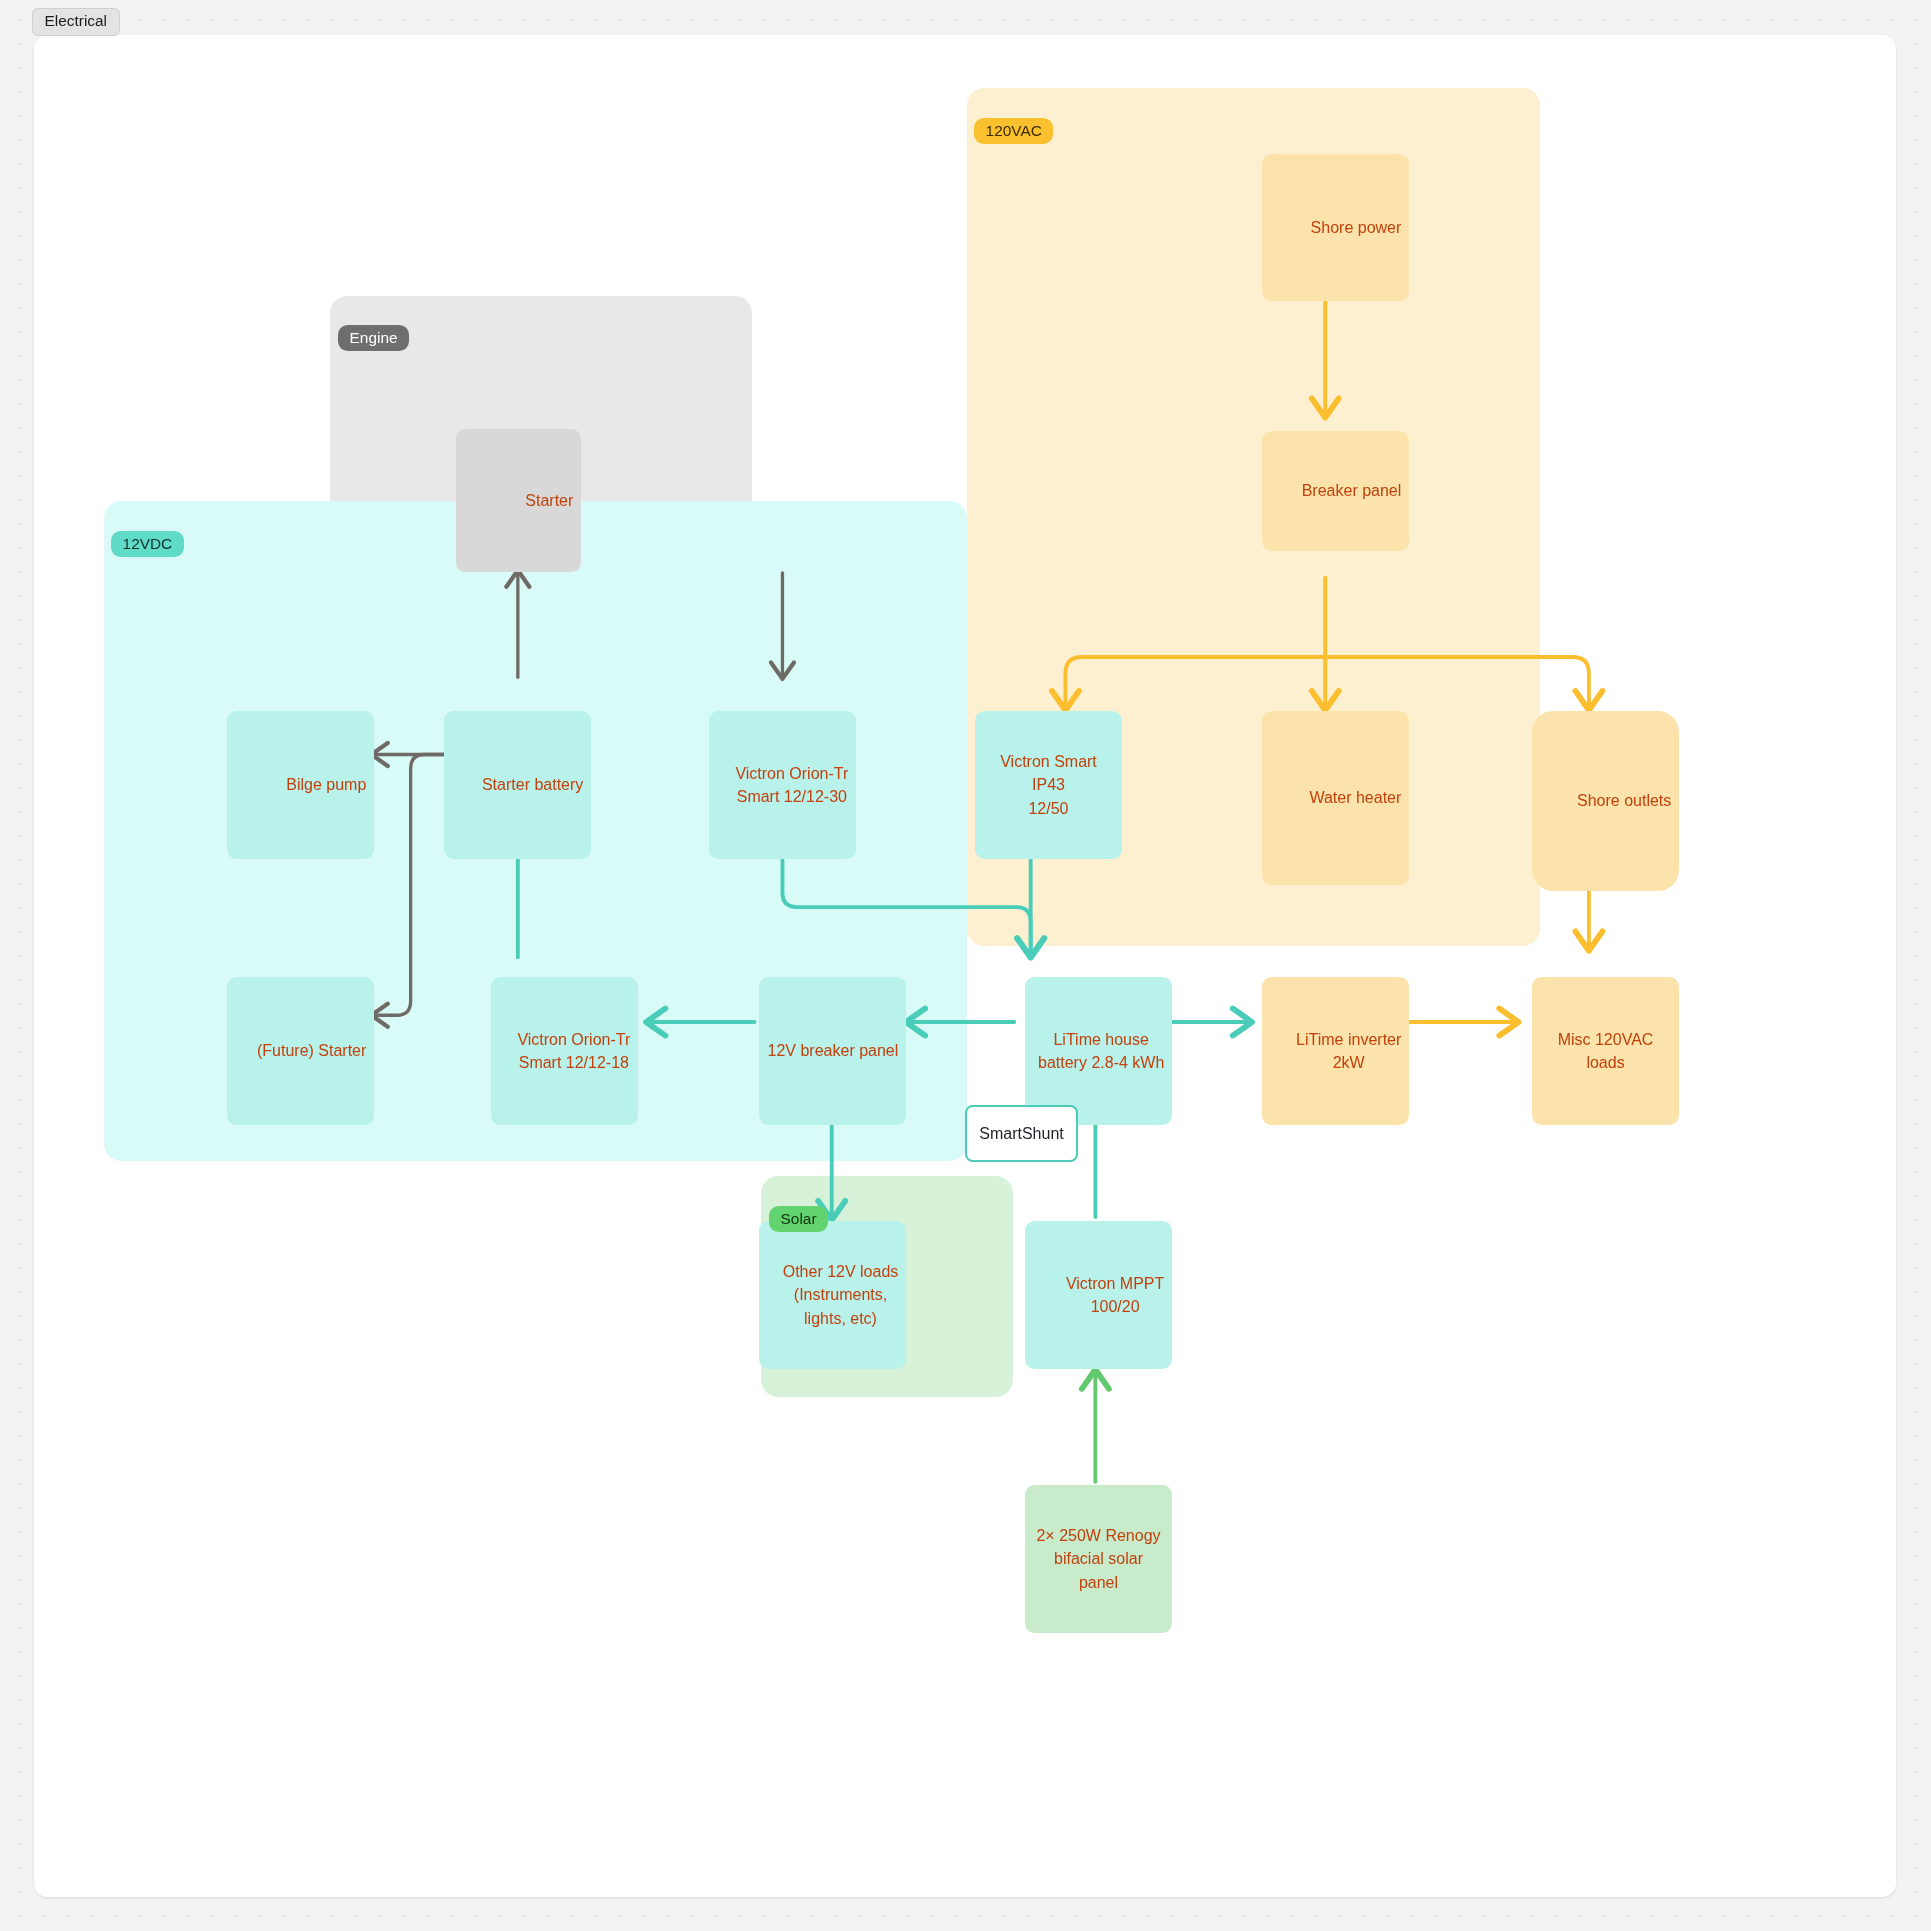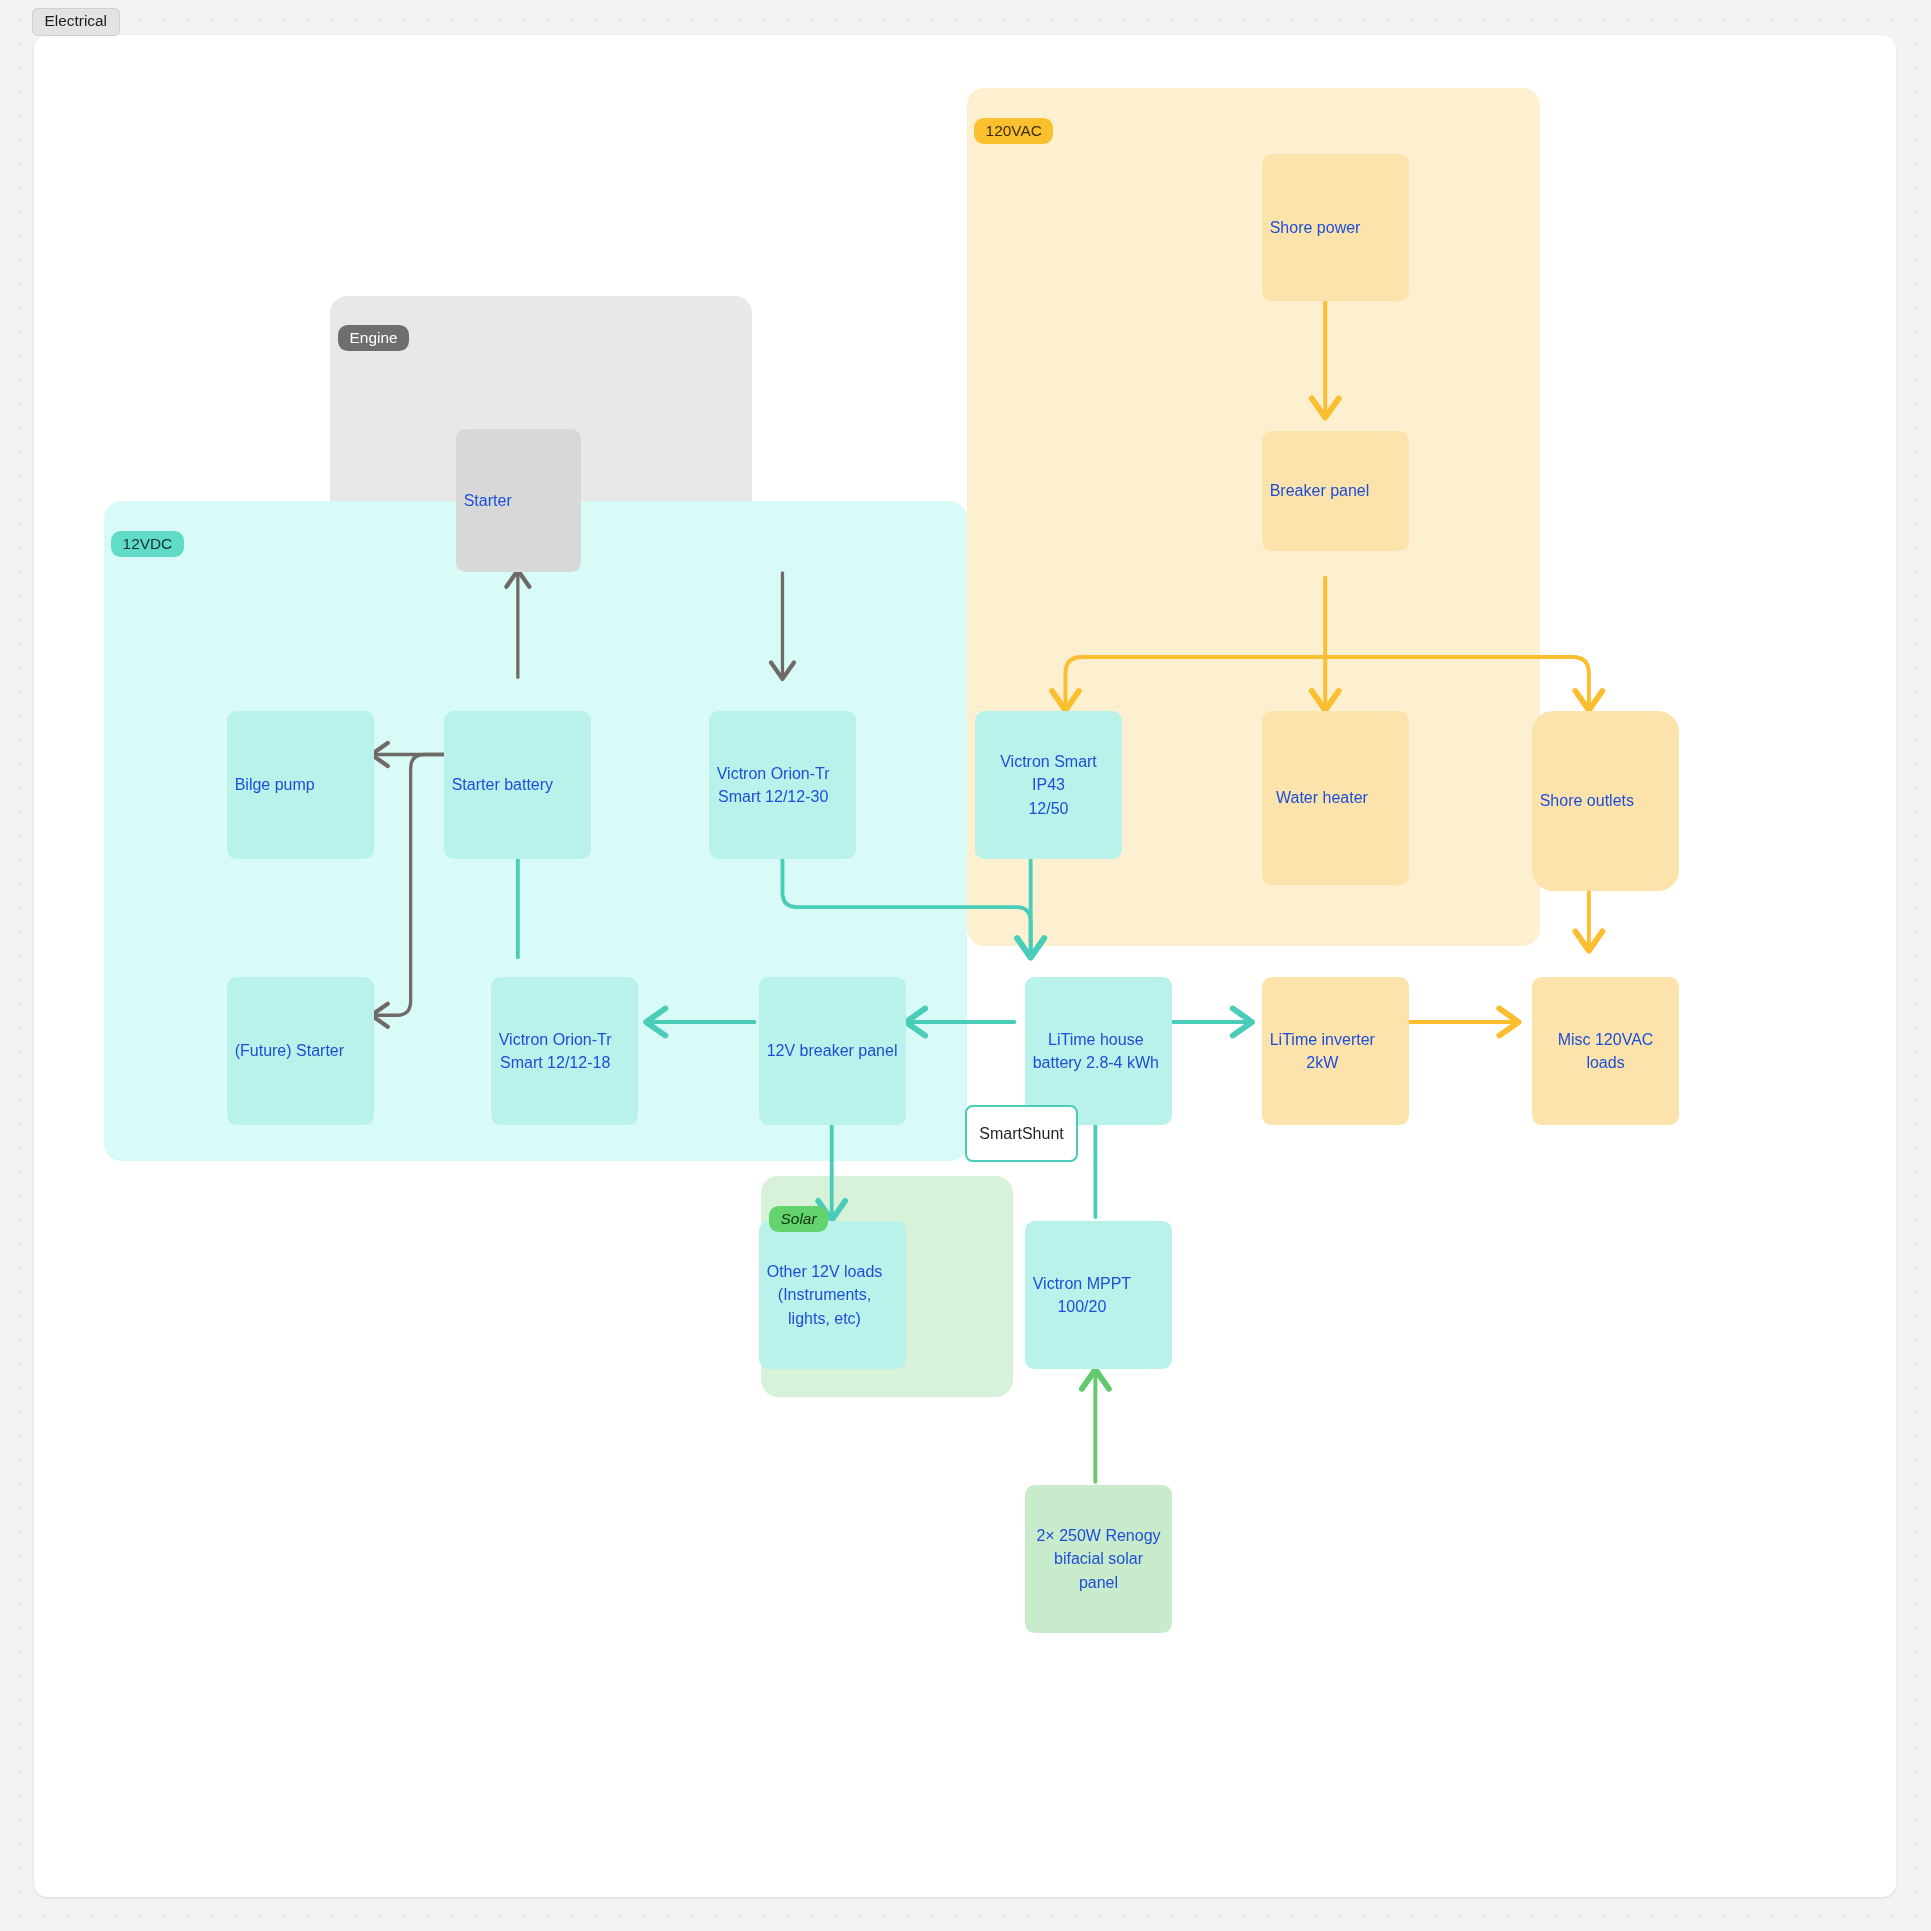--- a/index.html
+++ b/index.html
@@ -44,24 +44,24 @@
     border-radius:9.7px;
     padding:4.8px 11.6px 5.8px 11.6px;
     font-size:15.4px;line-height:1;
     white-space:nowrap;
     z-index:12;
     margin-top:24px;
   }
   .node{
     position:absolute;
     border-radius:9.7px;
-    display:flex;align-items:center;justify-content:flex-start;
+    display:flex;align-items:center;justify-content:flex-end;
     text-align:center;
     font-size:16px;
-    color:#1d4ed8;
+    color:#c2410c;
     line-height:1.45;
     padding:5.8px 7.7px;
     box-sizing:border-box;
     z-index:8;
   }
   .node span{display:block;}
   .node-outline{
     position:absolute;
     border-radius:7.7px;
     display:flex;align-items:center;justify-content:center;
@@ -99,21 +99,21 @@
   <div class="group g-engine" style="left:296px;top:261px;width:422px;height:241px;"></div>
   <div class="group-label lbl-engine" style="left:304px;top:266px;">Engine</div>
 
   <div class="group g-12vdc" style="left:70px;top:466px;width:863px;height:660px;"></div>
   <div class="group-label lbl-12vdc" style="left:77px;top:472px;">12VDC</div>
 
   <div class="group g-120vac" style="left:933px;top:53px;width:573px;height:858px;"></div>
   <div class="group-label lbl-120vac" style="left:940px;top:59px;">120VAC</div>
 
   <div class="group g-solar" style="left:727px;top:1141px;width:252px;height:221px;"></div>
-  <div class="group-label lbl-solar" style="left:735px;top:1147px;font-style:italic;">Solar</div>
+  <div class="group-label lbl-solar" style="left:735px;top:1147px;">Solar</div>
 
   <svg id="wires" viewBox="0 0 1928 1928">
     <defs>
       <marker id="ar-gray" markerWidth="9" markerHeight="9" refX="5.2" refY="4.5" orient="auto" markerUnits="strokeWidth">
         <path d="M1,1 L6,4.5 L1,8" fill="none" stroke="#6e6a66" stroke-width="1.3" stroke-linecap="round" stroke-linejoin="round"></path>
       </marker>
       <marker id="ar-teal" markerWidth="9" markerHeight="9" refX="5.2" refY="4.5" orient="auto" markerUnits="strokeWidth">
         <path d="M1,1 L6,4.5 L1,8" fill="none" stroke="#49cdb8" stroke-width="1.5" stroke-linecap="round" stroke-linejoin="round"></path>
       </marker>
       <marker id="ar-amber" markerWidth="9" markerHeight="9" refX="5.2" refY="4.5" orient="auto" markerUnits="strokeWidth">

